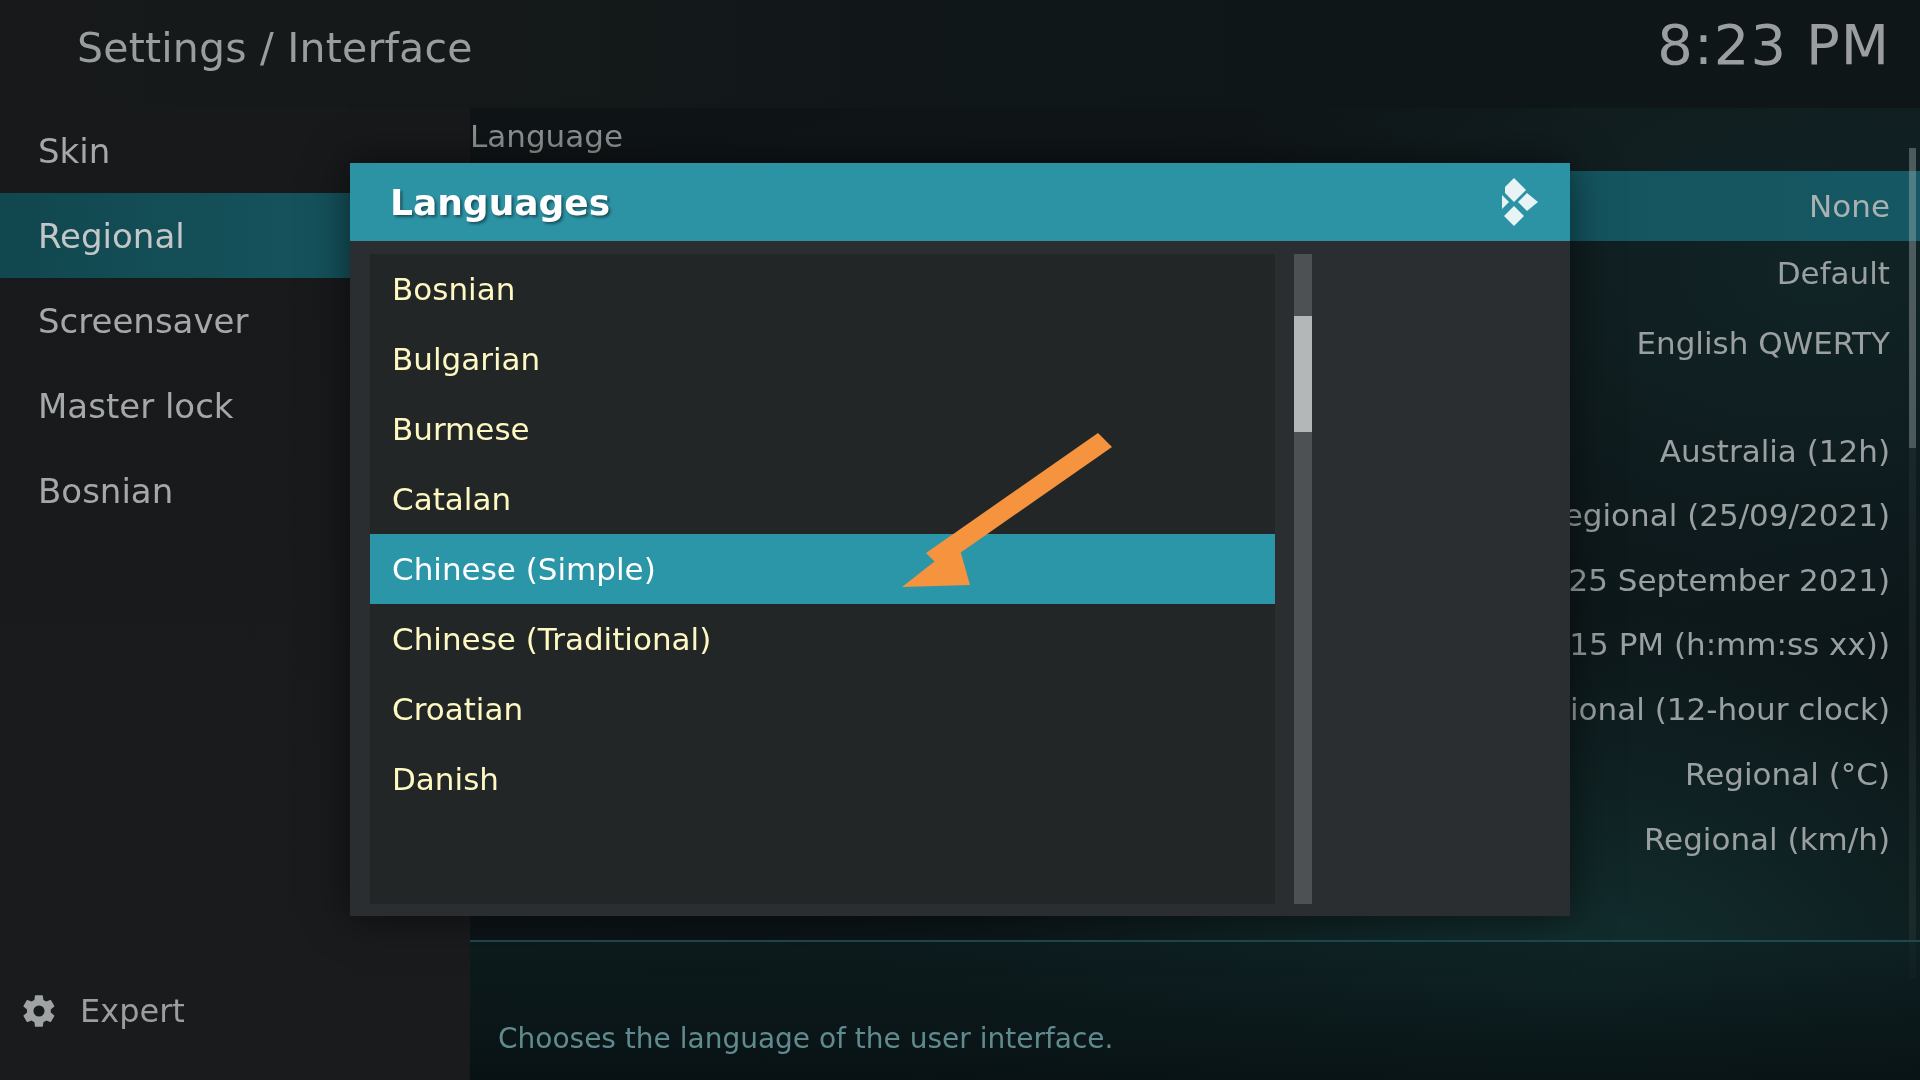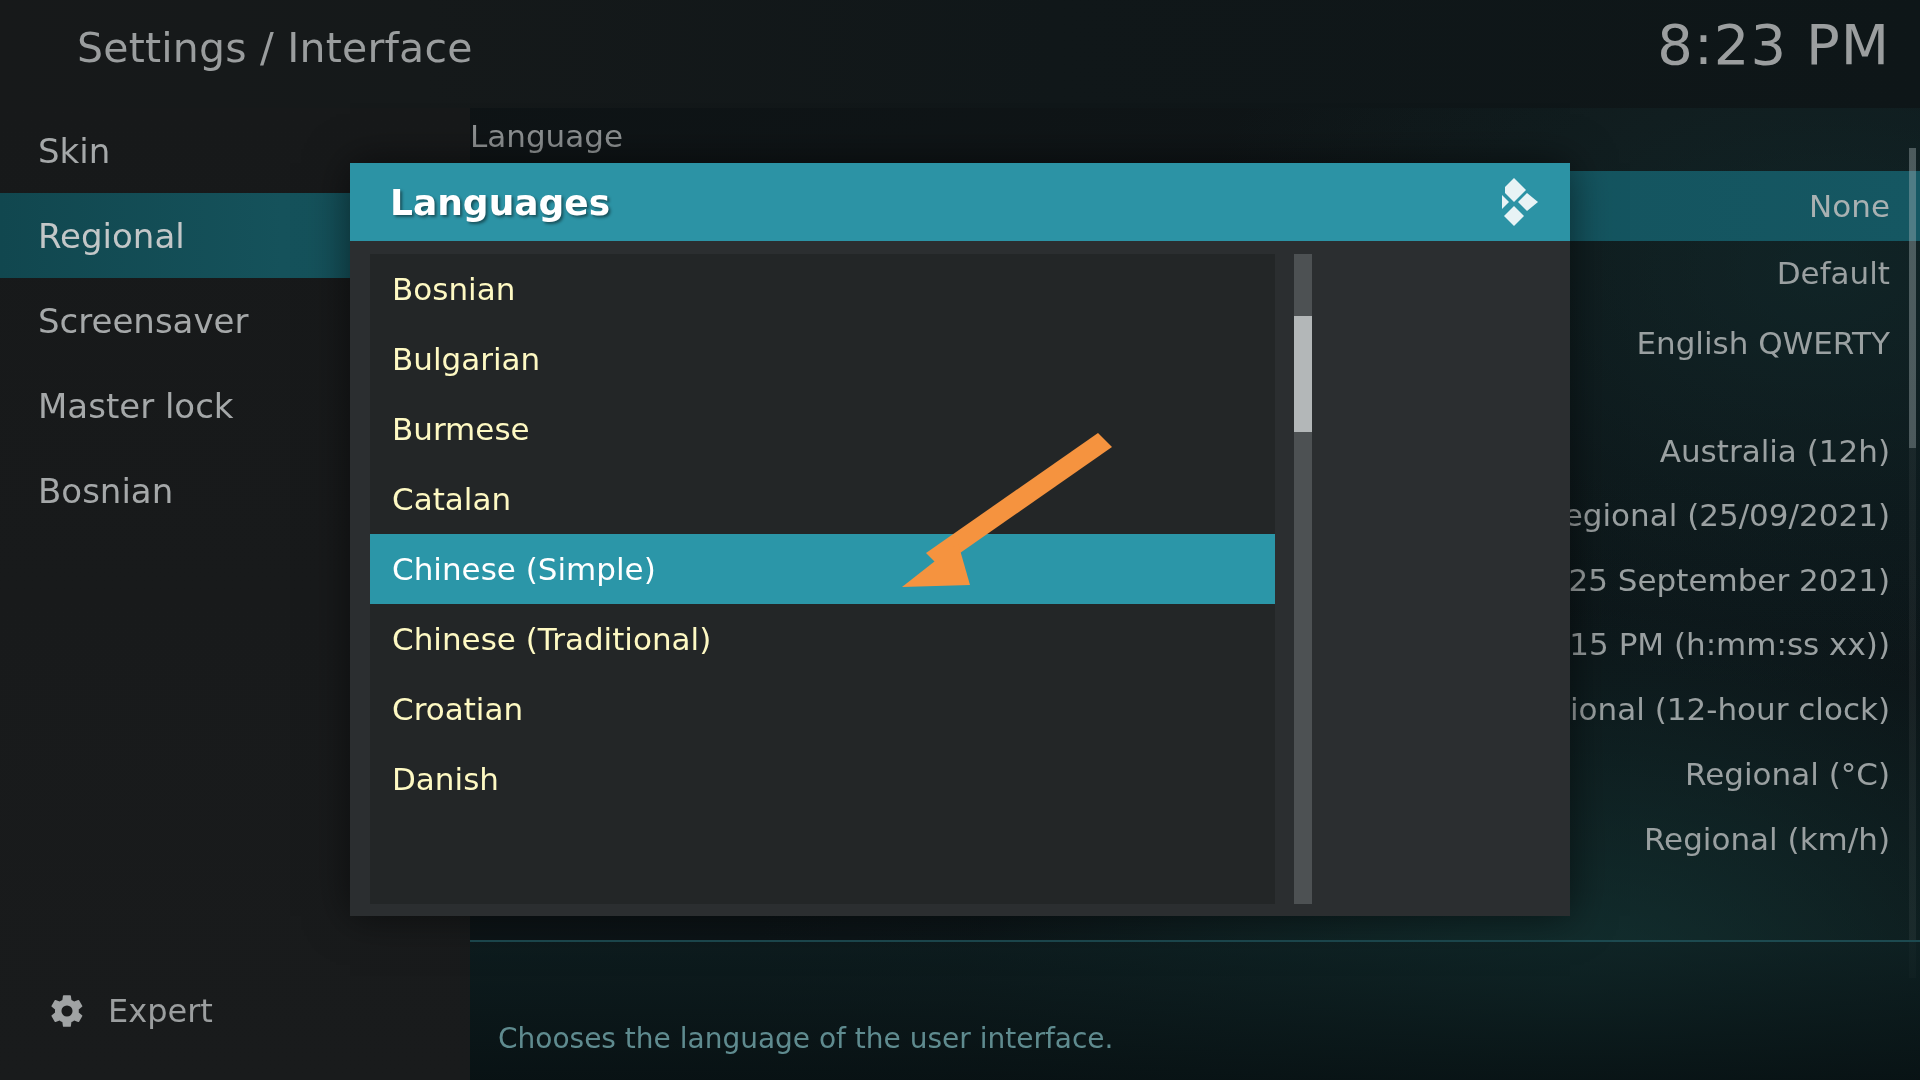--- a/index.html
+++ b/index.html
@@ -50,21 +50,21 @@
   }
   .side-item.selected {
     background:linear-gradient(to right, #11474f 0%, #15525b 60%, #14505a 100%);
     color:#c3c7c8;
   }
   .side-item.selected::before {
     content:""; position:absolute; left:0; top:0; bottom:0; width:0px;
   }
 
   .expert-row {
-    position:absolute; left:48px; bottom:50px;
+    position:absolute; left:20px; bottom:50px;
     display:flex; align-items:flex-start; gap:22px;
   }
   .expert-label { font-size:32px; color:#9b9e9f; }
   .gear { width:38px; height:38px; display:block; }
 
   
   .settings {
     position:absolute; left:470px; top:108px; right:0; bottom:0;
   }
   .setting-label {

